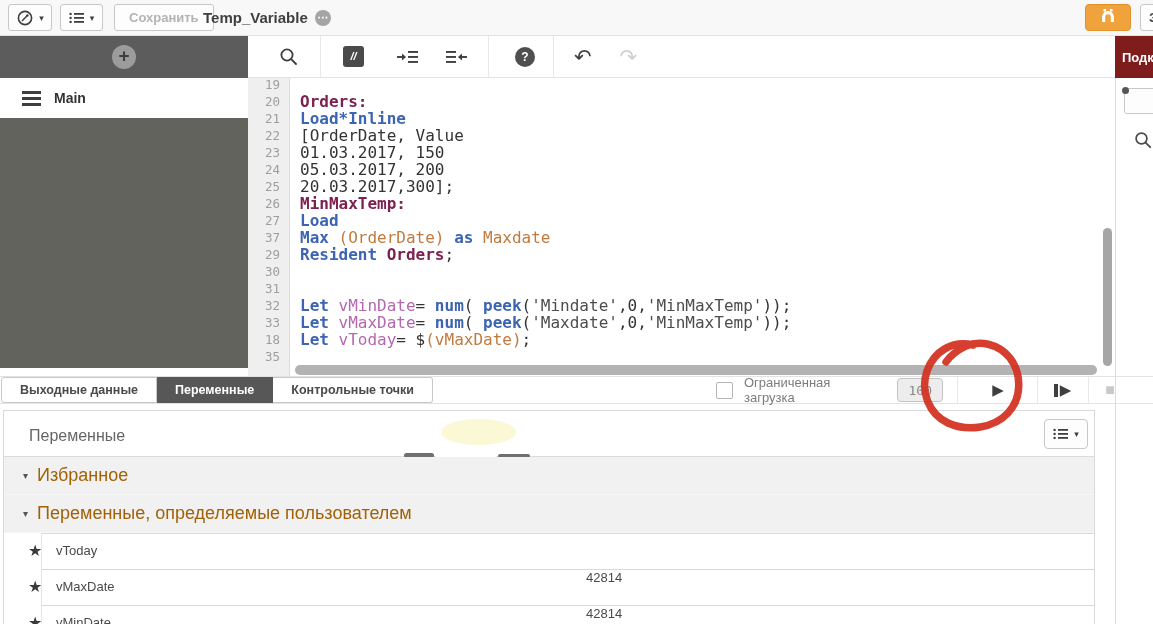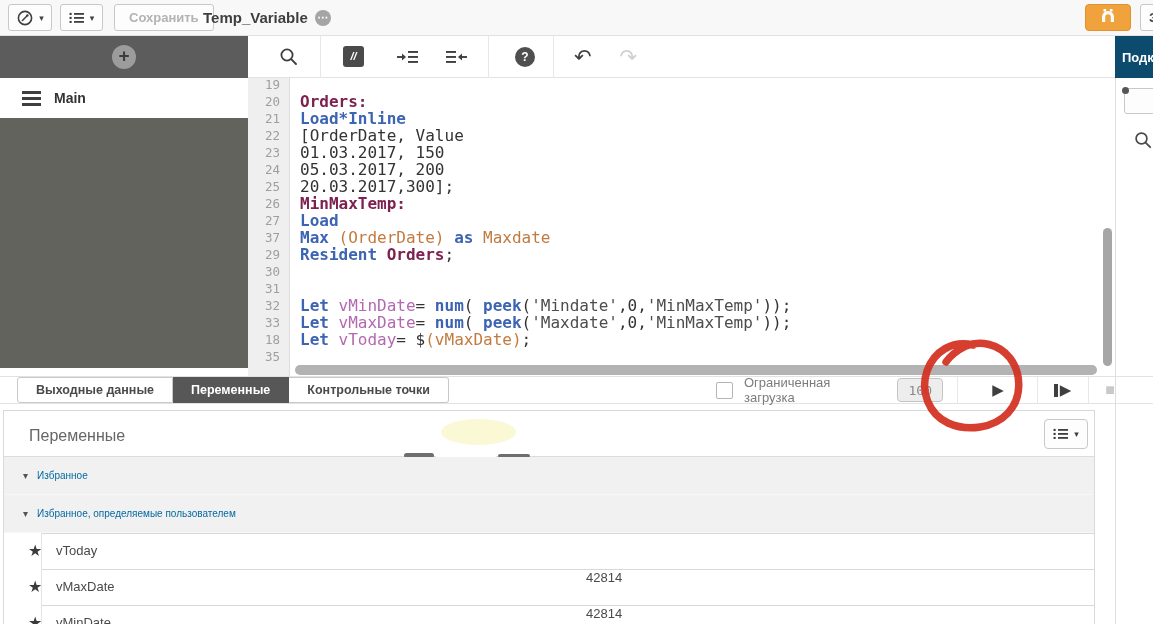--- a/index.html
+++ b/index.html
@@ -39,21 +39,21 @@
   .ed-toolbar .sep { width:1px; height:42px; background:#e8e8e8; margin:0 0; }
   .ico { display:flex; align-items:center; justify-content:center; }
   .comment-ico { width:21px; height:21px; background:#4a4a4a; border-radius:3px;
                  color:#fff; font-style:italic; font-weight:bold; font-size:11px;
                  line-height:21px; text-align:center; }
   .help-ico { width:20px; height:20px; background:#4f4f4f; border-radius:50%;
               color:#fff; font-weight:bold; font-size:12px; line-height:20px;
               text-align:center; }
   .undo-ico { font-size:21px; color:#3f3f3f; line-height:20px; }
   .redo-ico { font-size:21px; color:#cfcfcf; line-height:20px; }
-  .right-head { left:1115px; top:36px; width:38px; height:42px; background:#0c4a6e;
+  .right-head { left:1115px; top:36px; width:38px; height:42px; background:#7f1d1d;
                 color:#fff; font-weight:bold; font-size:13px; display:flex;
                 align-items:center; padding-left:7px; overflow:hidden; white-space:nowrap;}
 
   
   .main-row { left:0; top:78px; width:248px; height:40px; background:#fff;
               display:flex; align-items:center; gap:13px; padding-left:22px; }
   .burger { display:flex; flex-direction:column; gap:3px; }
   .burger div { width:19px; height:3px; background:#3f3f3f; }
   .main-label { font-size:14px; font-weight:bold; color:#333; }
   .sidebar-dark { left:0; top:118px; width:248px; height:250px; background:#63635e; }
@@ -85,21 +85,21 @@
   .rp-btn { position:absolute; left:8px; top:10px; width:52px; height:26px;
             background:#fdfdfd; border:1px solid #c8c8c8; border-radius:3px; }
   .rp-dot { position:absolute; right:24px; top:9px; width:7px; height:7px;
             background:#555; border-radius:50%; }
 
   
   .div376 { left:0; top:376px; width:1153px; height:1px; background:#e2e2e2; }
   .div403 { left:0; top:403px; width:1153px; height:1px; background:#e3e3e3; }
 
   
-  .tabrow { left:17px; top:377px; display:flex; }
+  .tabrow { left:1px; top:377px; display:flex; }
   .tab { height:26px; line-height:25px; padding:0 18px; font-size:12.5px;
          font-weight:bold; color:#4a4a4a; background:#fff; border:1px solid #c9c9c9;
          border-left-width:0; }
   .tab:first-child { border-left-width:1px; border-radius:3px 0 0 3px; }
   .tab:last-child  { border-radius:0 3px 3px 0; }
   .tab.active { background:#575757; border-color:#575757; color:#fff; }
 
   .load-controls { left:700px; top:377px; width:415px; height:26px; display:flex;
                    align-items:center; }
   .chk { width:17px; height:17px; background:#fff; border:1px solid #b5b5b5;
@@ -125,21 +125,21 @@
   .vp-divider { position:absolute; left:0; top:45px; width:100%; height:1px; background:#dcdcdc; }
   .smudge-yellow { position:absolute; left:437px; top:8px; width:75px; height:26px;
                    background:#faf7ce; border-radius:50%; opacity:.85; }
   .smudge-white { position:absolute; left:432px; top:37px; width:60px; height:17px;
                   background:#fff; border-radius:45%; }
   .smudge-dash { position:absolute; background:#6f6f6f; border-radius:3px; }
   .sections { position:absolute; left:0; top:46px; width:100%; }
   .sect { height:38px; background:#f1f1f1; display:flex; align-items:center;
           gap:9px; padding-left:19px; border-bottom:1px solid #f7f7f7; }
   .sect .caret-down { font-size:10px; color:#555; }
-  .sect .sect-label { font-size:10px; color:#0369a1; }
+  .sect .sect-label { font-size:18px; color:#a16207; }
   .rows { position:absolute; left:0; top:122px; width:100%; }
   .vrow { height:36px; position:relative; }
   .vrow::before { content:""; position:absolute; left:37px; right:0; top:0;
                   height:1px; background:#d9d9d9; }
   .vrow .star { position:absolute; left:24px; top:8px; font-size:16px; color:#3a3a3a; }
   .vrow .vname { position:absolute; left:52px; top:10px; font-size:13px; color:#4a4a4a; }
   .vrow .vval { position:absolute; left:582px; top:10px; font-size:13px; color:#4a4a4a;margin-top:27px; }
   .col-div { position:absolute; left:37px; top:122px; width:1px; height:120px; background:#e5e5e5; }
 
   
@@ -340,21 +340,21 @@
   <div class="smudge-white"></div>
   <div class="smudge-dash" style="left:400px;top:42px;width:30px;height:5px;"></div>
   <div class="smudge-dash" style="left:494px;top:43px;width:32px;height:4px;"></div>
   <div class="sections">
       <div class="sect">
         <span class="caret-down">▾</span>
         <span class="sect-label">Избранное</span>
       </div>
       <div class="sect">
         <span class="caret-down">▾</span>
-        <span class="sect-label">Избранное, определяемые пользователем</span>
+        <span class="sect-label">Переменные, определяемые пользователем</span>
       </div>
     </div>
   <div class="rows">
       <div class="vrow">
         <span class="star">★</span>
         <span class="vname">vToday</span>
         <span class="vval">42814</span>
       </div>
       <div class="vrow">
         <span class="star">★</span>

